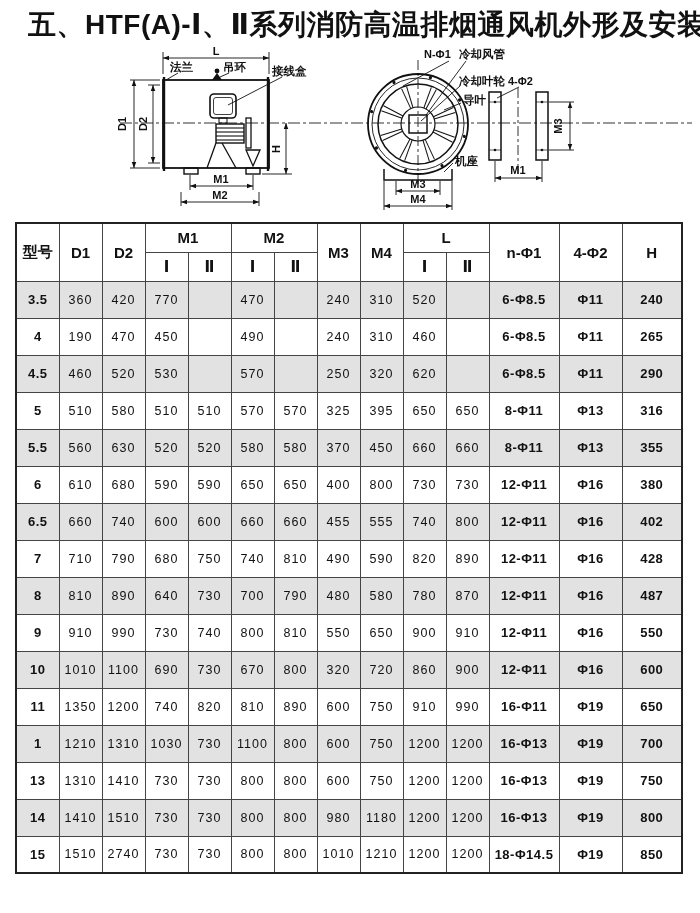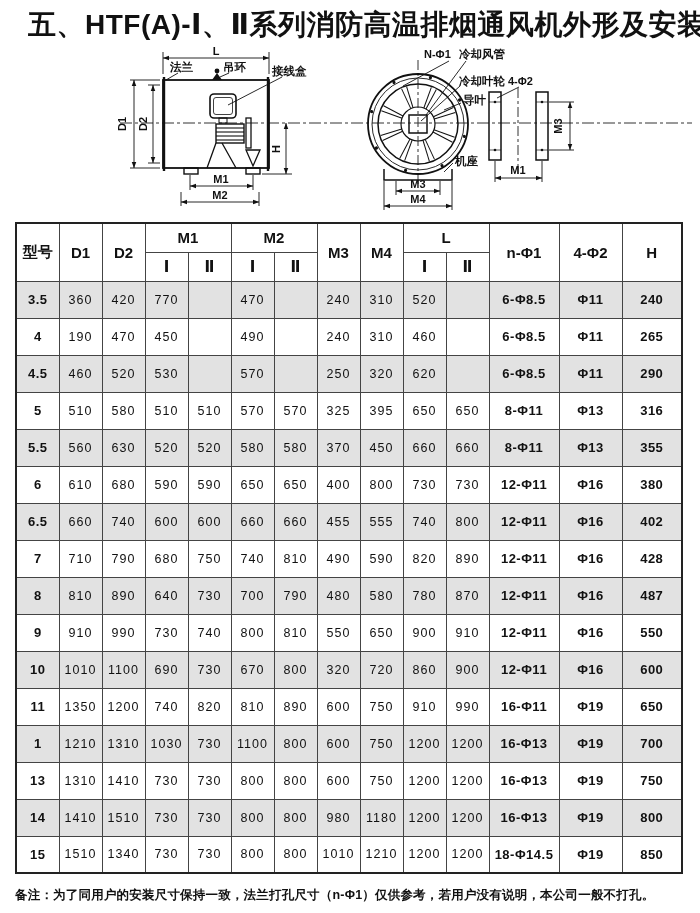--- a/index.html
+++ b/index.html
@@ -500,31 +500,30 @@
           <td>1180</td>
           <td>1200</td>
           <td>1200</td>
           <td class="bold">16-Φ13</td>
           <td class="bold">Φ19</td>
           <td class="bold">800</td>
         </tr>
         <tr>
           <td class="bold">15</td>
           <td>1510</td>
-          <td>1340</td>
+          <td>2740</td>
           <td>730</td>
           <td>730</td>
           <td>800</td>
           <td>800</td>
           <td>1010</td>
           <td>1210</td>
           <td>1200</td>
           <td>1200</td>
           <td class="bold">18-Φ14.5</td>
           <td class="bold">Φ19</td>
           <td class="bold">850</td>
         </tr>
       </tbody>
   </table>
 
-  <div class="footnote">备注：为了同用户的安装尺寸保持一致，法兰打孔尺寸（n-Φ1）仅供参考，若用户没有说明，本公司一般不打孔。</div>
 
 </div>
 
 </body></html>

